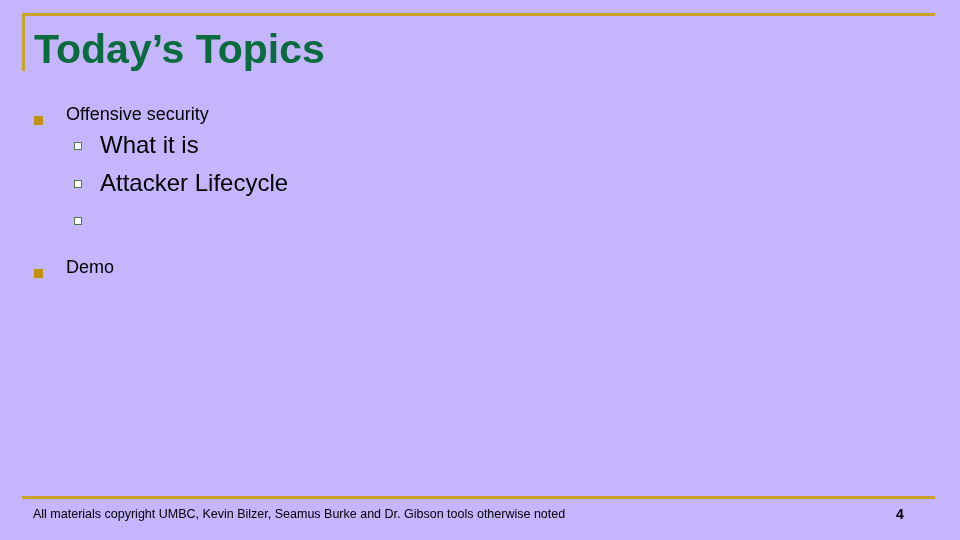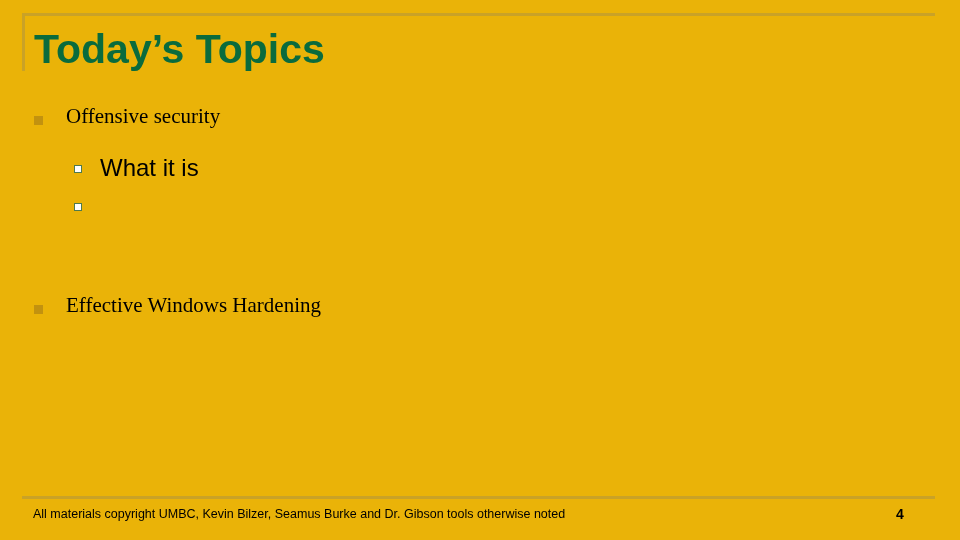--- a/index.html
+++ b/index.html
@@ -4,21 +4,21 @@
 <style>
   html, body {
     margin: 0;
     padding: 0;
     background: #ffffff;
   }
   #slide {
     position: relative;
     width: 960px;
     height: 540px;
-    background: #eab308;
+    background: #c4b5fd;
     overflow: hidden;
     font-family: "Liberation Sans", sans-serif;
   }
 
   
   .rule-top {
     position: absolute;
     left: 22px;
     top: 13px;
     width: 913px;
@@ -59,37 +59,36 @@
   .body {
     position: absolute;
     left: 28px;
     top: 104px;
     width: 890px;
   }
 
   .lvl1 {
     position: relative;
     padding-left: 38px;
-    font-size: 21px;
+    font-size: 18px;
     color: #000000;
     line-height: 1.2;
     white-space: nowrap;
-    font-family: Liberation Serif, serif;
   }
   .lvl1 .bullet1 {
     position: absolute;
     left: 6px;
     top: 12px;
     width: 9px;
     height: 9px;
     background: #c2920f;
   }
 
   .sub {
-    margin-top: 20px;
+    margin-top: 0;
     padding-left: 44px;
   }
   .lvl2 {
     position: relative;
     padding-left: 28px;
     font-size: 24px;
     color: #000000;
     line-height: 1.58;
     white-space: nowrap;
   }
@@ -144,35 +143,36 @@
       <span>Offensive security</span>
     </div>
 
     <div class="sub">
       <div class="lvl2">
         <span class="bullet2"></span>
         <span>What it is</span>
       </div>
       <div class="lvl2">
         <span class="bullet2"></span>
+        <span>Attacker Lifecycle</span>
       </div>
       <div class="lvl2">
         <span class="bullet2"></span>
       </div>
     </div>
 
     <div class="gap-a"></div>
 
+    <div class="lvl1">
+      <span class="bullet1"></span>
+      <span>Demo</span>
+    </div>
 
     <div class="gap-b"></div>
 
-    <div class="lvl1">
-      <span class="bullet1"></span>
-      <span>Effective Windows Hardening</span>
-    </div>
 
   </div>
 
   <div class="rule-footer"></div>
 
   <div class="footer-text">All materials copyright UMBC, Kevin Bilzer, Seamus Burke and Dr. Gibson tools otherwise noted</div>
   <div class="page-num">4</div>
 
 </div>
 

